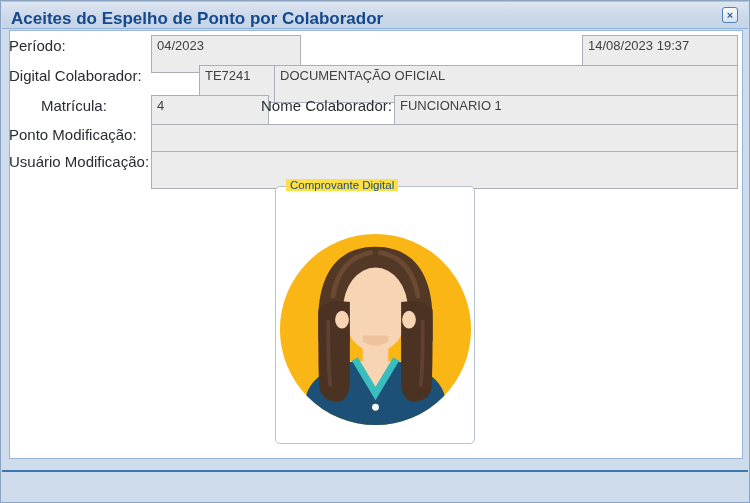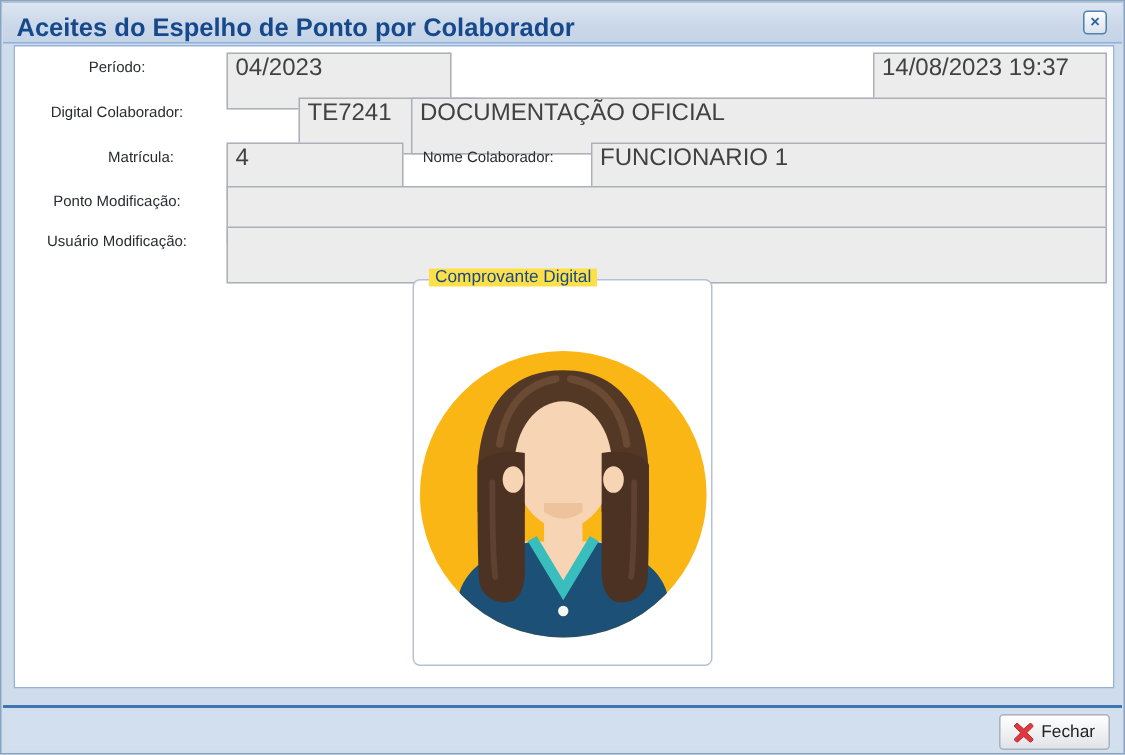--- a/index.html
+++ b/index.html
@@ -31,26 +31,26 @@
   }
 
   
   .content-panel {
     position:absolute; left:8px; top:29px; width:734px; height:429px;
     background:#FFFFFF; border:1px solid #97B4D8;
   }
 
   .lbl {
     position:absolute; height:22px; line-height:22px;
-    font-size:10px; color:#2A2C31; text-align:center; white-space:nowrap;
+    font-size:15px; color:#2A2C31; text-align:left; white-space:nowrap;
   }
   .fld {
     position:absolute; height:38px; line-height:20px;
     background:#ECECEC; border:1px solid #ACAFB7;
-    font-size:16px; color:#414141; padding:0 5px;
+    font-size:13px; color:#414141; padding:0 5px;
     white-space:nowrap; overflow:hidden;
   }
 
   
   .fieldset {
     position:absolute; left:274px; top:185px; width:200px; height:258px;
     border:1px solid #B6C1D2; border-radius:5px; background:#FFFFFF;
   }
   .fieldset .legend {
     position:absolute; top:-8px; left:10px; background:#fde047;
@@ -87,21 +87,21 @@
   <div class="content-panel"></div>
 
   <div class="lbl" style="left:8px;  top:34px; width:138px;">Período:</div>
   <div class="fld" style="left:150px; top:34px; width:150px;">04/2023</div>
   <div class="fld" style="left:581px; top:34px; width:156px;">14/08/2023 19:37</div>
 
   <div class="lbl" style="left:8px;  top:64px; width:138px;">Digital Colaborador:</div>
   <div class="fld" style="left:150px; top:64px; width:118px;margin-left:48px;">TE7241</div>
   <div class="fld" style="left:273px; top:64px; width:464px;">DOCUMENTAÇÃO OFICIAL</div>
 
-  <div class="lbl" style="left:24px;  top:94px; width:138px;">Matrícula:</div>
+  <div class="lbl" style="left:0;  top:94px; width:138px;padding-left:40px;">Matrícula:</div>
   <div class="fld" style="left:150px; top:94px; width:118px;">4</div>
   <div class="lbl" style="left:260px; top:94px; width:129px;">Nome Colaborador:</div>
   <div class="fld" style="left:393px; top:94px; width:344px;">FUNCIONARIO 1</div>
 
   <div class="lbl" style="left:8px;  top:123px; width:138px;">Ponto Modificação:</div>
   <div class="fld" style="left:150px; top:123px; width:587px;"></div>
 
   <div class="lbl" style="left:8px;  top:150px; width:138px;">Usuário Modificação:</div>
   <div class="fld" style="left:150px; top:150px; width:587px;"></div>
 
@@ -140,22 +140,14 @@
       <ellipse cx="134" cy="90" rx="7" ry="9" fill="#F7D5B4"></ellipse>
 
       <path d="M95,22 C72,26 60,44 57,66" fill="none" stroke="#6A4A33" stroke-width="5" stroke-linecap="round"></path>
       <path d="M105,22 C128,26 140,44 143,66" fill="none" stroke="#6A4A33" stroke-width="5" stroke-linecap="round"></path>
       <path d="M52,92 C52,120 52,140 54,156" fill="none" stroke="#5E4130" stroke-width="4" stroke-linecap="round"></path>
       <path d="M148,92 C148,120 148,140 146,156" fill="none" stroke="#5E4130" stroke-width="4" stroke-linecap="round"></path>
     </g>
   </svg>
 
   <div class="footer-line"></div>
-  <div class="footer">
-    <div class="btn-fechar">
-      <svg width="13" height="13" viewBox="0 0 13 13">
-        <path d="M2,0 L6.5,4 L11,0 L13,2 L8.5,6.5 L13,11 L11,13 L6.5,9 L2,13 L0,11 L4.5,6.5 L0,2 Z" fill="#E2383D" stroke="#A8262B" stroke-width="0.6"></path>
-      </svg>
-      <span>Fechar</span>
-    </div>
-  </div>
 
 </div>
 
 </body></html>

